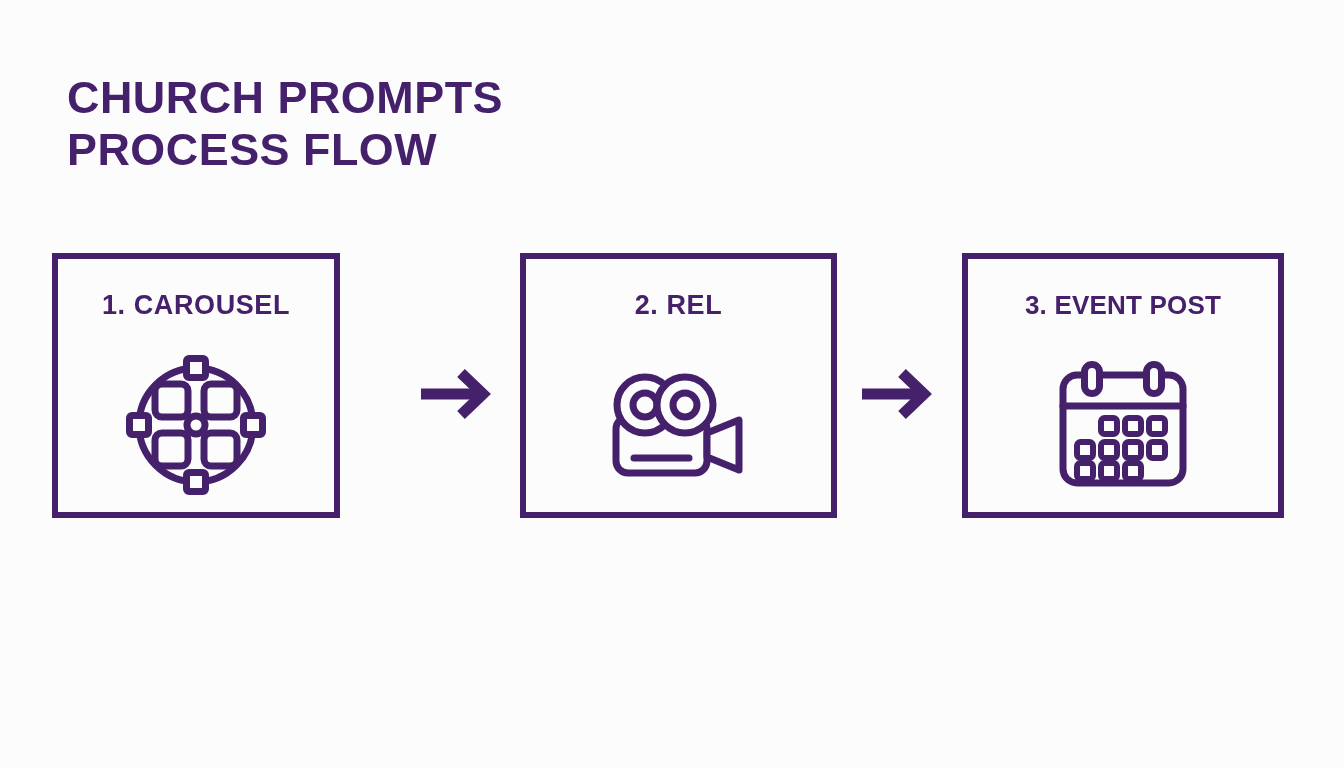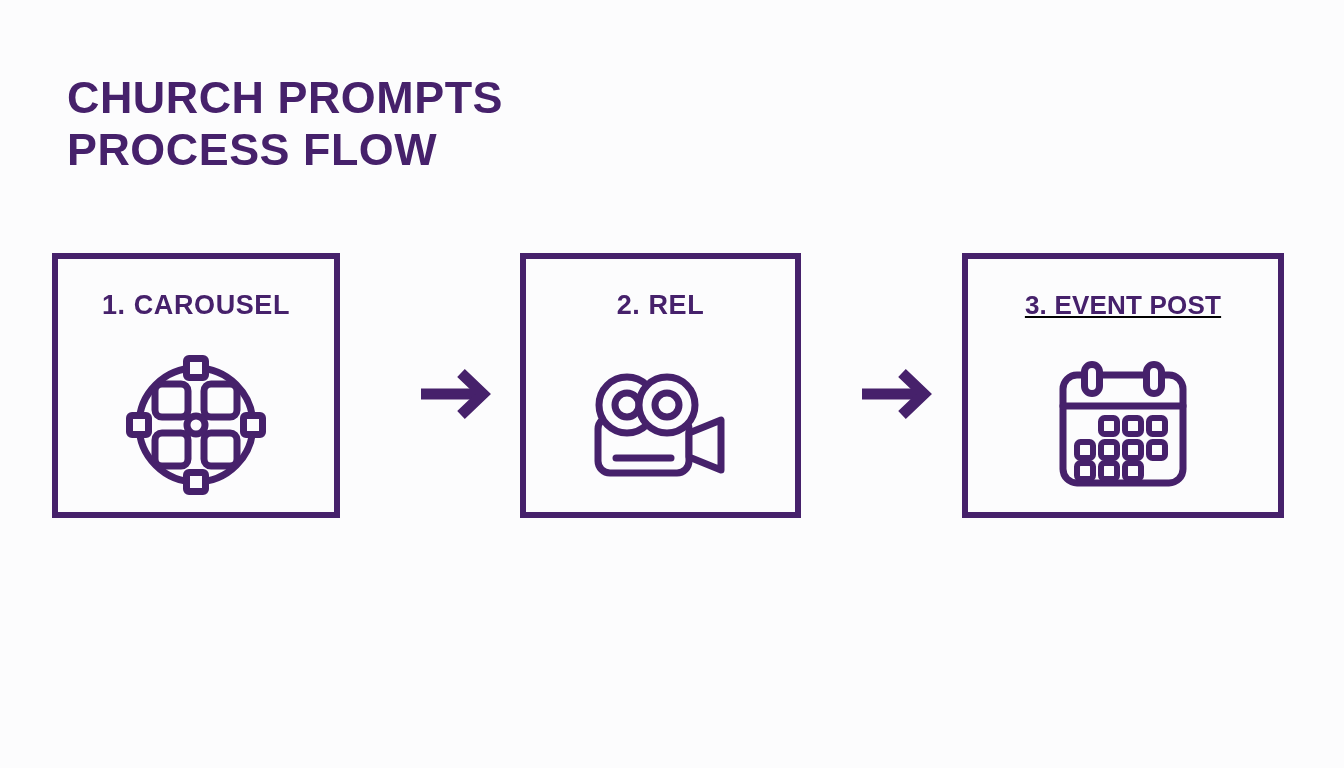--- a/index.html
+++ b/index.html
@@ -56,22 +56,22 @@
     top: 0;
     height: 265px;
     box-sizing: border-box;
     border: 6px solid #46216b;
     background: #fcfcfd;
     display: flex;
     flex-direction: column;
     align-items: center;
   }
   .step-box.step-1 { left: 52px;  width: 288px; }
-  .step-box.step-2 { left: 520px; width: 281px; }
-  .step-box.step-3 { left: 962px; width: 322px; text-decoration: underline; }
+  .step-box.step-2 { left: 520px; width: 317px; }
+  .step-box.step-3 { left: 962px; width: 322px; }
 
   .step-label {
     font-family: "Liberation Sans", sans-serif;
     font-weight: 700;
     font-size: 27px;
     line-height: 30px;
     letter-spacing: 0.6px;
     color: #46216b;
     text-transform: uppercase;
     margin-top: 31px;

